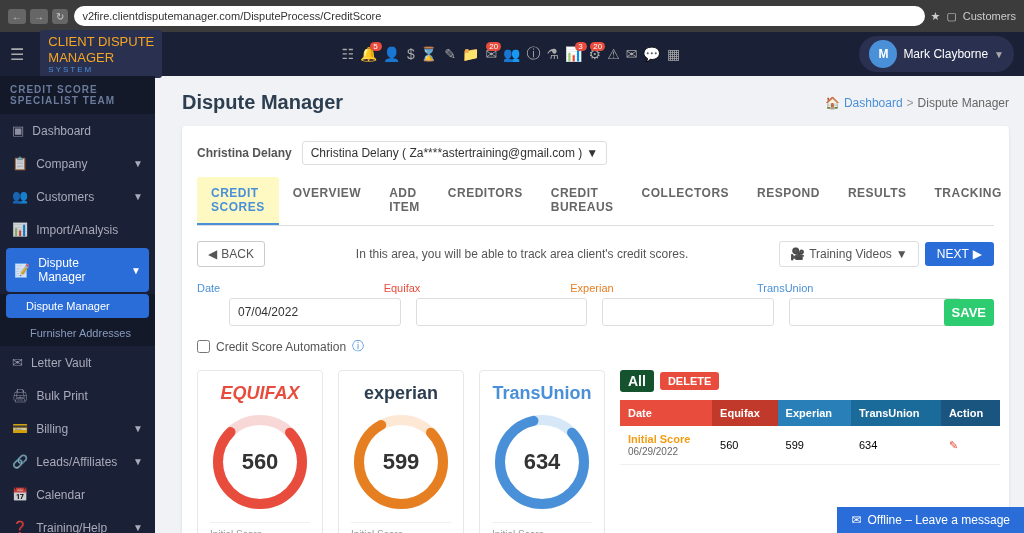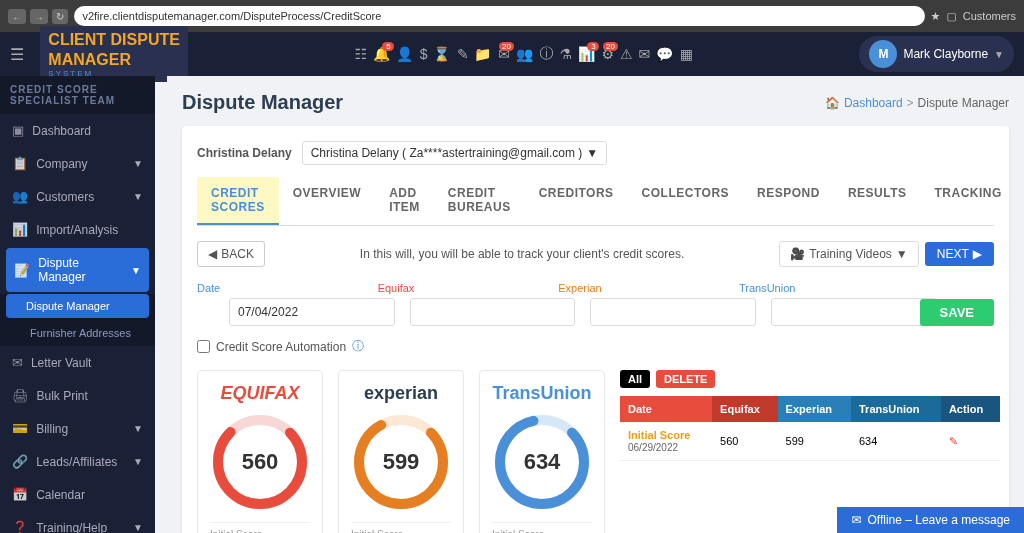--- a/index.html
+++ b/index.html
@@ -23,21 +23,21 @@
     .top-nav {
       height: 44px;
       background: #1a2035;
       display: flex;
       align-items: center;
       padding: 0 10px;
       justify-content: space-between;
     }
     .logo-area { display: flex; align-items: center; gap: 8px; }
     .logo-box { background: #2a3050; padding: 4px 8px; border-radius: 3px; }
-    .logo-text { color: #f5a623; font-weight: bold; font-size: 16px; line-height: 1.2; }
+    .logo-text { color: #f5a623; font-weight: normal; font-size: 13px; line-height: 1.2; }
     .logo-sub { color: #4a90d9; font-size: 8px; letter-spacing: 2px; }
     .hamburger { color: #aaa; font-size: 16px; cursor: pointer; margin-right: 8px; }
     .nav-icons { display: flex; align-items: center; gap: 6px; }
     .nav-icon { color: #aaa; font-size: 14px; cursor: pointer; position: relative; }
     .nav-badge { position: absolute; top: -4px; right: -4px; background: #e74c3c; color: #fff; border-radius: 8px; font-size: 8px; padding: 0 3px; min-width: 12px; text-align: center; }
     .user-area { display: flex; align-items: center; gap: 6px; background: #2a3050; padding: 4px 10px; border-radius: 20px; cursor: pointer; }
     .user-avatar { width: 28px; height: 28px; border-radius: 50%; background: #4a90d9; display: flex; align-items: center; justify-content: center; color: #fff; font-size: 12px; font-weight: bold; }
     .user-name { color: #fff; font-size: 12px; }
 
     
@@ -81,21 +81,21 @@
     .toolbar-center { font-size: 12px; color: #555; flex: 1; text-align: center; }
     .toolbar-right { display: flex; align-items: center; gap: 6px; }
     .btn-training { display: flex; align-items: center; gap: 4px; border: 1px solid #ddd; padding: 5px 10px; border-radius: 3px; cursor: pointer; font-size: 12px; color: #555; background: #fff; }
     .btn-next { background: #2a6dd9; color: #fff; border: none; padding: 5px 12px; border-radius: 3px; cursor: pointer; font-size: 12px; display: flex; align-items: flex-start; gap: 4px; }
 
     
     .form-row { display: flex; gap: 15px; margin-bottom: 12px; }
     .form-group { flex: 1; }
     .form-group label { display: block; font-size: 11px; color: #4a90d9; margin-bottom: 4px; }
     .form-input { width: 100%; border: 1px solid #ddd; padding: 6px 8px; border-radius: 3px; font-size: 12px; color: #333; margin-left: 32px; }
-    .btn-save { background: #2ecc71; color: #fff; border: none; padding: 6px 20px; border-radius: 3px; cursor: pointer; font-size: 13px; font-weight: bold; align-self: flex-end; }
+    .btn-save { background: #2ecc71; color: #fff; border: none; padding: 6px 8px; border-radius: 3px; cursor: pointer; font-size: 13px; font-weight: bold; align-self: flex-end; }
 
     
     .checkbox-row { display: flex; align-items: center; gap: 6px; margin-bottom: 15px; font-size: 12px; color: #555; }
 
     
     .score-cards { display: flex; gap: 15px; margin-bottom: 0; }
     .score-card { flex: 1; border: 1px solid #e8e8e8; border-radius: 4px; padding: 12px; text-align: center; }
     .score-brand-equifax { color: #e74c3c; font-size: 18px; font-weight: bold; font-style: italic; margin-bottom: 8px; }
     .score-brand-experian { color: #2c3e50; font-size: 18px; font-weight: bold; margin-bottom: 8px; }
     .score-brand-transunion { color: #4a90d9; font-size: 18px; font-weight: bold; margin-bottom: 8px; }
@@ -103,21 +103,21 @@
     .gauge-container { position: relative; width: 100px; height: 100px; margin: 0 auto 10px; }
     .gauge-svg { width: 100%; height: 100%; }
     .gauge-value { position: absolute; top: 50%; left: 50%; transform: translate(-50%, -50%); font-size: 22px; font-weight: bold; color: #333; }
 
     .score-stat { text-align: left; padding: 6px 0; border-top: 1px solid #f0f0f0; }
     .score-stat-label { font-size: 10px; color: #999; }
 
     
     .right-panel { min-width: 380px; }
     .panel-tabs { display: flex; align-items: center; gap: 6px; margin-bottom: 8px; }
-    .panel-tab-all { background: #000000; color: #fff; padding: 3px 8px; border-radius: 3px; font-size: 11px; font-weight: bold; cursor: pointer; }
+    .panel-tab-all { background: #14532d; color: #fff; padding: 3px 8px; border-radius: 3px; font-size: 14px; font-weight: bold; cursor: pointer; }
     .panel-tab-delete { background: #e74c3c; color: #fff; padding: 3px 8px; border-radius: 3px; font-size: 11px; font-weight: bold; cursor: pointer; }
 
     .data-table { width: 100%; border-collapse: collapse; font-size: 11px; }
     .data-table th { background: #e74c3c; color: #fff; padding: 7px 8px; text-align: left; font-weight: bold; }
     .data-table td { padding: 7px 8px; border-bottom: 1px solid #f0f0f0; }
     .initial-score-label { color: #f39c12; font-weight: bold; }
     .score-improvement-label { color: #4a90d9; font-weight: bold; }
     .edit-icon { color: #e74c3c; cursor: pointer; }
 
     .bottom-bar { position: fixed; bottom: 0; right: 0; background: #2a6dd9; color: #fff; padding: 6px 14px; font-size: 12px; display: flex; align-items: center; gap: 6px; cursor: pointer; }
@@ -269,24 +269,24 @@
         <div class="tab active">
           <span>CREDIT SCORES</span>
         </div>
         <div class="tab">
           <span>OVERVIEW</span>
         </div>
         <div class="tab">
           <span>ADD ITEM</span>
         </div>
         <div class="tab">
+          <span>CREDITORS</span>
+        </div>
+        <div class="tab">
           <span>CREDIT BUREAUS</span>
-        </div>
-        <div class="tab">
-          <span>CREDITORS</span>
         </div>
         <div class="tab">
           <span>COLLECTORS</span>
         </div>
         <div class="tab">
           <span>RESPOND</span>
         </div>
         <div class="tab">
           <span>RESULTS</span>
         </div>
@@ -296,21 +296,21 @@
         <div class="tab">
           <span>NOTES</span>
         </div>
       </div>
 
       <div class="toolbar">
         <button class="btn-back-nav">
           <span>◀</span>
           <span>BACK</span>
         </button>
-        <div class="toolbar-center">In this will, you will be able to track your client's credit scores.</div>
+        <div class="toolbar-center">In this area, you will be able to track area client's credit scores.</div>
         <div class="toolbar-right">
           <button class="btn-training">
             <span>🎥</span>
             <span>Training Videos</span>
             <span>▼</span>
           </button>
           <button class="btn-next">
             <span>NEXT</span>
             <span>▶</span>
           </button>

